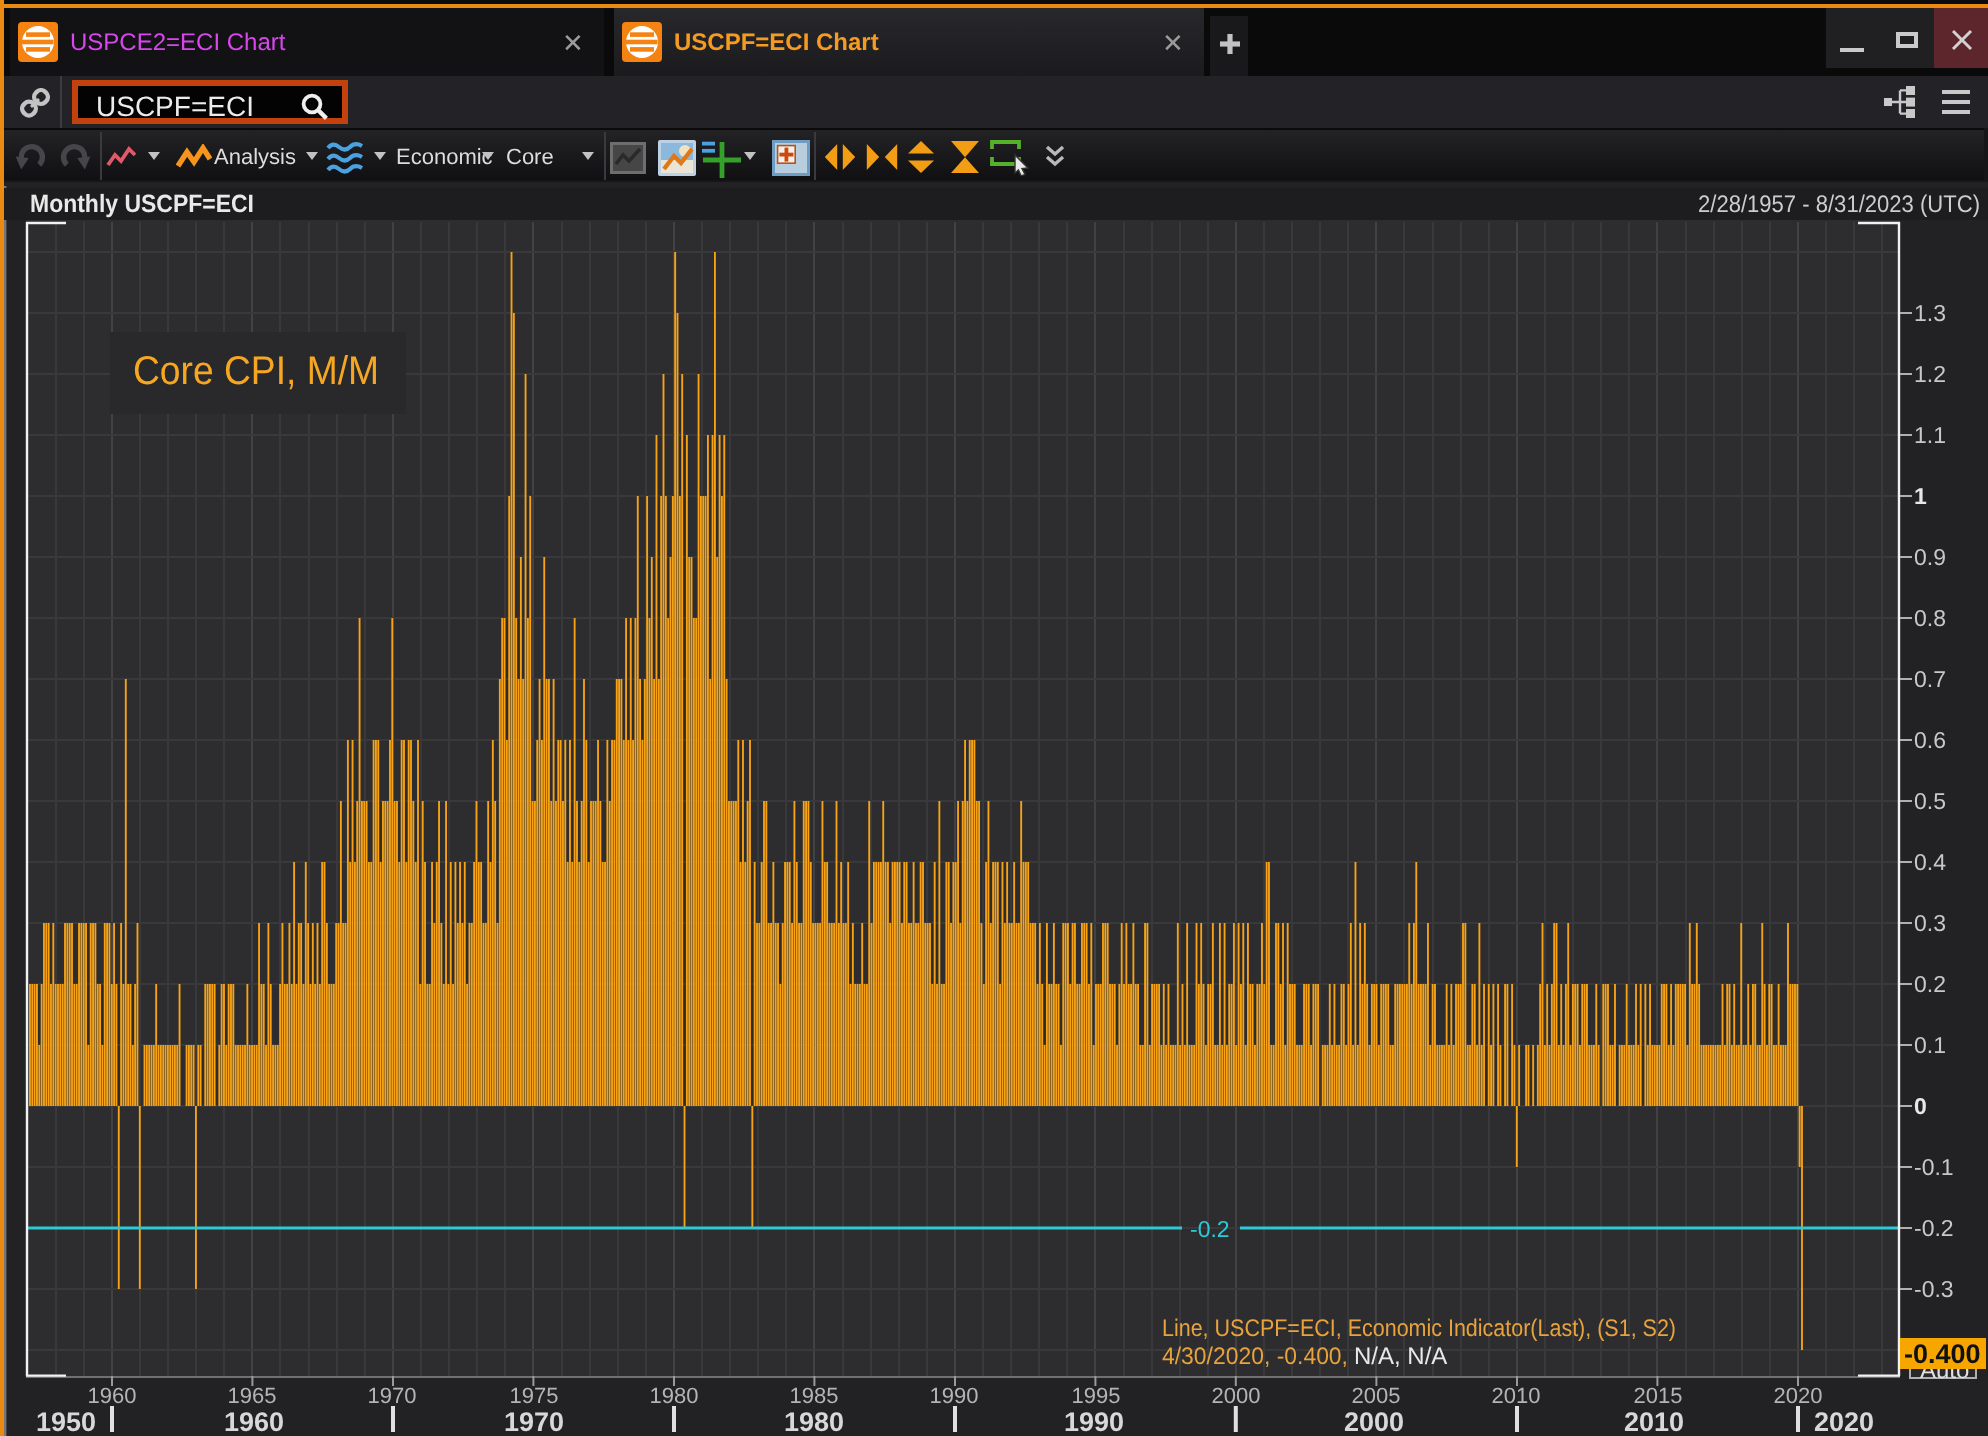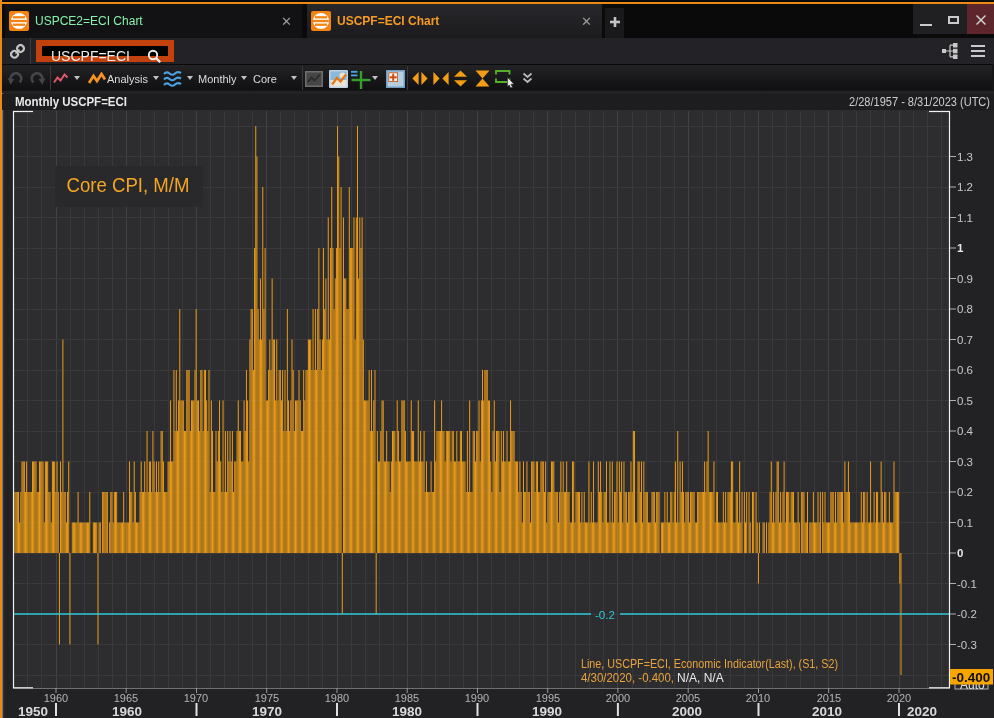--- a/index.html
+++ b/index.html
@@ -8,35 +8,35 @@
 #win{position:absolute;left:0;top:0;width:994px;height:718px;background:#161618;}
 #leftline{position:absolute;left:0;top:0;width:2px;height:718px;background:#e98b13;z-index:50;}
 #topline{position:absolute;left:0;top:2px;width:994px;height:2px;background:#e98b13;}
 
 #tabbar{position:absolute;left:2px;top:4px;width:992px;height:34px;background:#0a0a0b;}
 .tab{position:absolute;top:0;height:34px;display:flex;align-items:center;}
 #tab1{left:3px;width:297px;background:#121214;}
 #tab2{left:305px;width:295px;background:linear-gradient(#28282c,#1b1b1e);}
 .tabicon{width:20px;height:20px;margin-left:4px;border-radius:2px;background:#f58312;position:relative;flex:none;}
 .tabicon svg{position:absolute;left:0;top:0;}
-.tablabel{margin-left:6px;font-size:12px;color:#86efac;white-space:nowrap;}
+.tablabel{margin-left:6px;font-size:12px;color:#d946ef;white-space:nowrap;}
 #tab2 .tablabel{color:#f59b21;font-weight:bold;text-align:center;}
 .tabx{position:absolute;right:9px;top:11px;width:13px;height:13px;color:#9b9b9b;font-size:13px;line-height:13px;text-align:center;}
 #plus{position:absolute;left:603px;top:4px;width:19px;height:30px;background:#19191b;}
 #winbtns{position:absolute;right:0;top:0;height:30px;display:flex;}
 #btnmin,#btnmax{width:27px;height:30px;background:#202023;position:relative;}
 #btnclose{width:27px;height:30px;background:#5c262c;position:relative;}
 #btnmin::after{content:"";position:absolute;left:7px;top:20px;width:12px;height:2px;background:#cacaca;}
 #btnmax::after{content:"";position:absolute;left:8px;top:12px;width:7px;height:4px;border:2px solid #cacaca;}
 
 
 #row2{position:absolute;left:2px;top:38px;width:992px;height:26px;background:#232327;}
 
 #sep1{position:absolute;left:28px;top:0;width:1px;height:26px;background:#3c3c40;}
-#searchbox{position:absolute;left:34px;top:2px;width:138px;height:22px;background:#030303;border:6px solid #c2410c;}
+#searchbox{position:absolute;left:34px;top:2px;width:138px;height:22px;background:#030303;border:3px solid #c2410c;}
 #searchbox .txt{position:absolute;left:9px;top:2px;font-size:14px;color:#ececec;}
 #searchbox svg{position:absolute;right:6px;top:3px;}
 #treeico{position:absolute;right:36px;top:5px;}
 #hamb{position:absolute;right:9px;top:7px;width:14px;height:12px;}
 #hamb div{width:14px;height:2px;background:#c9c9c9;margin-bottom:3px;}
 
 #toolbar{position:absolute;left:0px;top:64px;width:992px;height:26px;background:linear-gradient(#232326,#101012);border-top:1px solid #0a0a0a;}
 #toolbar .sep{position:absolute;top:1px;width:1px;height:24px;background:#3a3a3e;}
 .caret{position:absolute;width:0;height:0;border-left:3.5px solid transparent;border-right:3.5px solid transparent;border-top:4.5px solid #c2c2c2;}
 .tbtext{position:absolute;top:7.5px;font-size:11px;color:#dcdcdc;}
@@ -155,21 +155,21 @@
   <div class="tbtext" style="left:107px;">Analysis</div>
   <div class="caret" style="left:153px;top:11px;"></div>
   <svg width="20" height="19" viewBox="0 0 20 19" style="left:163px;top:5px;">
         <g fill="none" stroke="#4aa3e0" stroke-width="2.1">
           <path d="M1 4 Q3.5 1 6.5 3.5 T12 3.5 T18 3"></path>
           <path d="M1 9.5 Q3.5 6.5 6.5 9 T12 9 T18 8.5"></path>
           <path d="M1 15 Q3.5 12 6.5 14.5 T12 14.5 T18 14"></path>
         </g>
       </svg>
   <div class="caret" style="left:187px;top:11px;"></div>
-  <div class="tbtext" style="left:198px;">Monthly</div>
+  <div class="tbtext" style="left:198px;">Economic</div>
   <div class="caret" style="left:241px;top:11px;"></div>
   <div class="tbtext" style="left:253px;">Core</div>
   <div class="caret" style="left:291px;top:11px;"></div>
   <div class="sep" style="left:302px;"></div>
   <svg width="18" height="16" viewBox="0 0 18 16" style="left:305px;top:6px;">
         <rect x="0" y="0" width="18" height="16" fill="#6e6e6e"></rect>
         <rect x="1.5" y="1.5" width="15" height="13" fill="#464646"></rect>
         <polyline points="3,11 6.5,6.5 9.5,9.5 15,3.5" fill="none" stroke="#2a2a2a" stroke-width="1.8"></polyline>
       </svg>
   <svg width="19" height="18" viewBox="0 0 19 18" style="left:329px;top:5px;">

